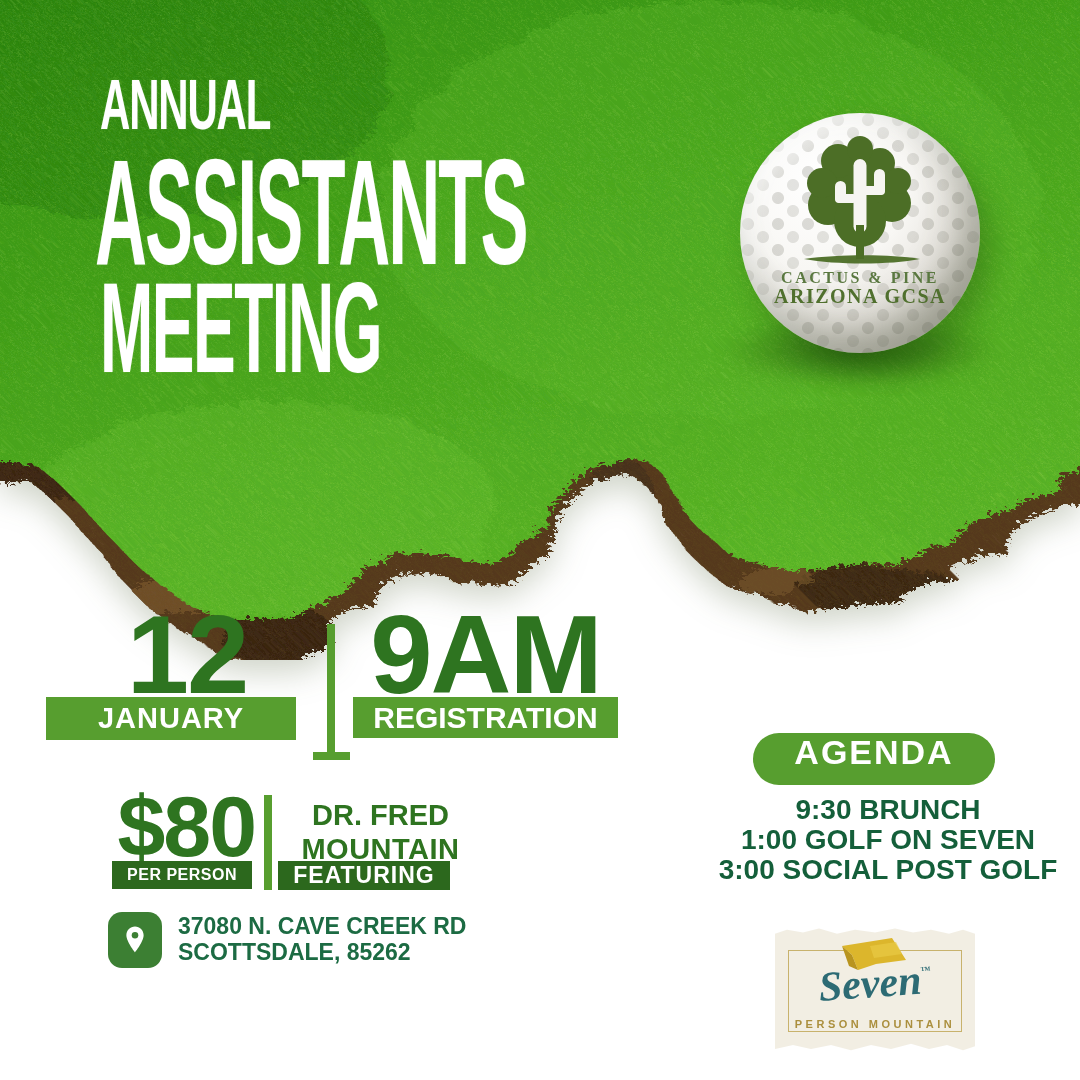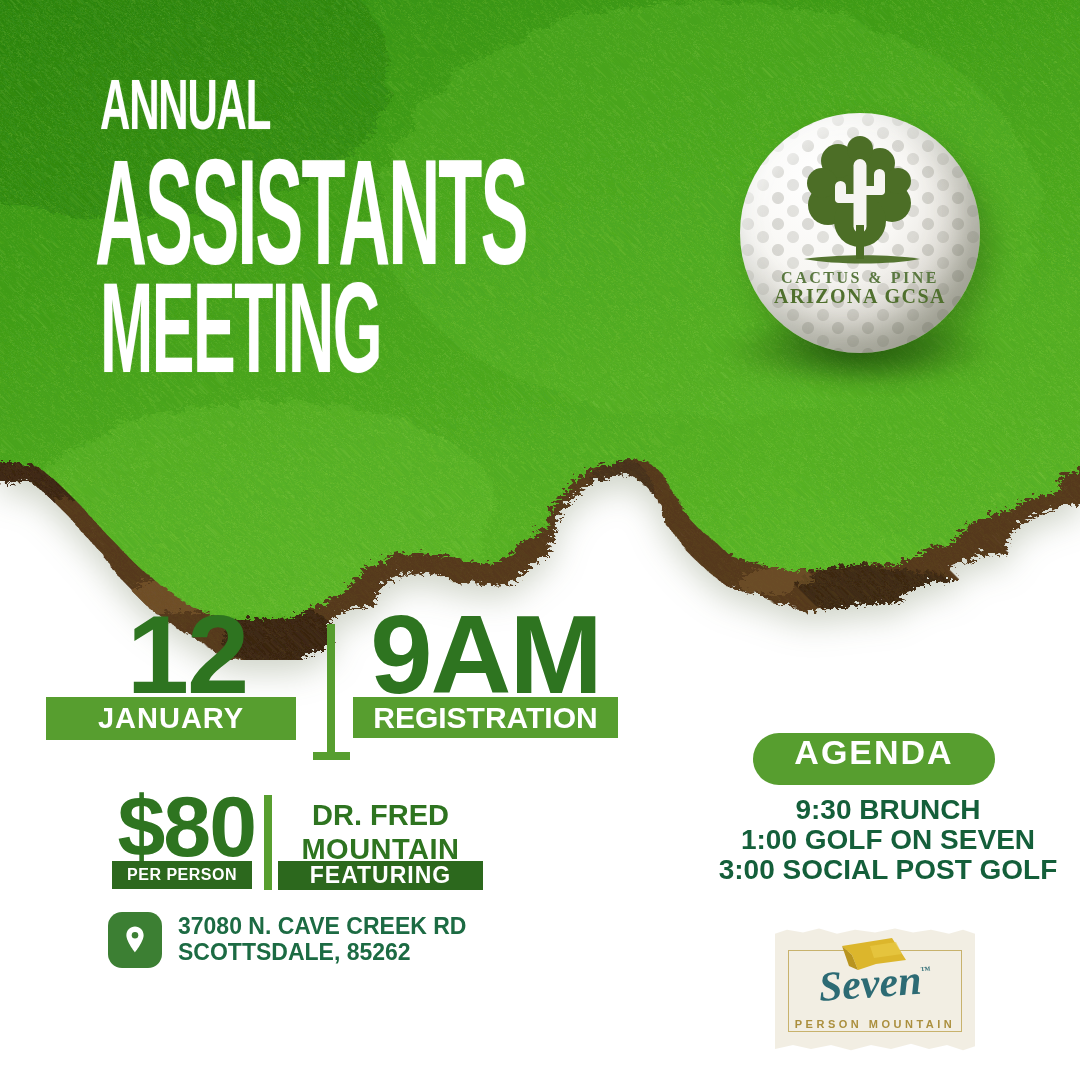--- a/index.html
+++ b/index.html
@@ -45,21 +45,21 @@
   .tee-foot{position:absolute;left:313px;top:752px;width:37px;height:8px;background:var(--green-bright,#579e2f);}
 
   .price{position:absolute;left:95px;top:783px;width:160px;font-size:86px;font-weight:700;
          color:var(--green-mid,#2e7420);text-align:right;line-height:1;letter-spacing:-2px;}
   .price-bar{left:112px;top:861px;width:140px;height:28px;background:var(--green-bar-dark,#2c681d);font-size:16px;letter-spacing:.5px;}
   .divider2{position:absolute;left:264px;top:795px;width:8px;height:95px;background:var(--green-bright,#579e2f);}
   .speaker{position:absolute;left:278px;width:205px;text-align:center;font-weight:800;
            color:var(--green-mid,#2e7420);line-height:1;margin-top:12px;}
   .speaker1{top:789px;font-size:29px;}
   .speaker2{top:823px;font-size:29px;letter-spacing:.5px;}
-  .feat-bar{left:278px;top:861px;width:205px;height:29px;background:var(--green-bar-dark,#2c681d);font-size:23px;letter-spacing:1px;}
+  .feat-bar{left:278px;top:861px;width:172px;height:29px;background:var(--green-bar-dark,#2c681d);font-size:23px;letter-spacing:1px;}
 
   
   .pin{position:absolute;left:108px;top:912px;width:54px;height:56px;border-radius:14px;
        background:var(--pin-green,#3c7f33);display:flex;align-items:center;justify-content:center;}
   .addr{position:absolute;left:178px;font-size:23px;font-weight:800;color:var(--green-addr,#1c6b43);line-height:1;}
   .addr1{top:915px;}
   .addr2{top:941px;}
 
   
   .agenda-pill{position:absolute;left:753px;top:733px;width:242px;height:52px;border-radius:26px;

